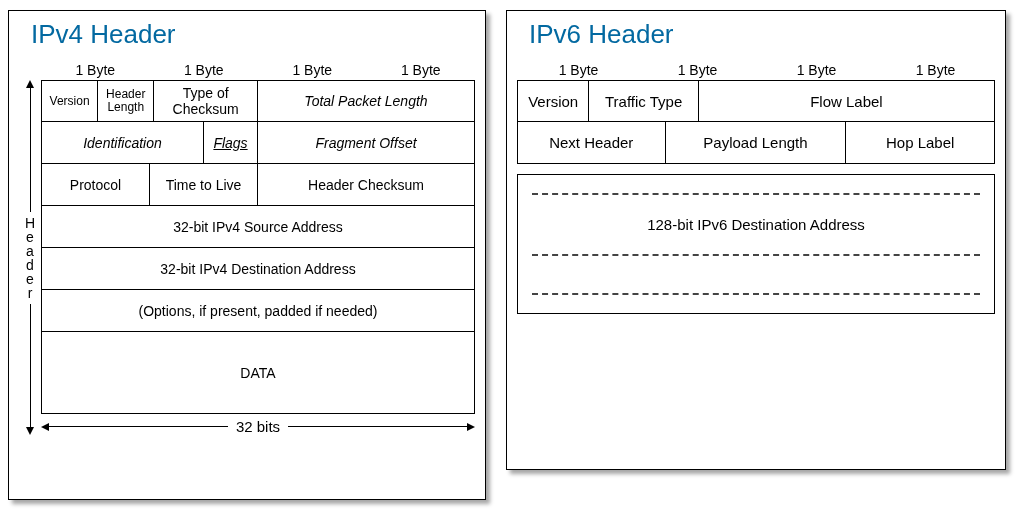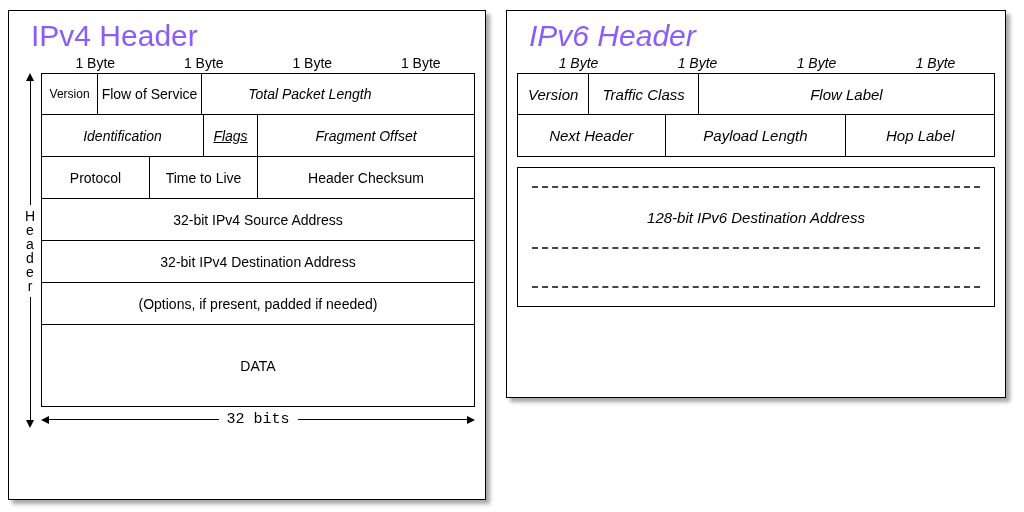--- a/index.html
+++ b/index.html
@@ -13,26 +13,26 @@
     padding: 10px 8px;
   }
   .panel {
     border: 1px solid #000;
     background: #fff;
     box-shadow: 4px 4px 4px rgba(0,0,0,0.35);
     padding: 8px 10px 10px 10px;
     position: relative;
   }
   .panel.ipv4 { width: 478px; height: 490px; }
-  .panel.ipv6 { width: 500px; height: 388px; font-style: italic; }
+  .panel.ipv6 { width: 500px; height: 460px; }
   .title {
-    color: #8b5cf6;
-    font-size: 30px;
+    color: #0369a1;
+    font-size: 26px;
     font-weight: 500;
-    margin: 0 0 2px 12px;
+    margin: 0 0 12px 12px;
   }
   .byte-row {
     display: flex;
     font-size: 14px;
     text-align: center;
     margin-bottom: 2px;
   }
   .byte-row > div { flex: 1; }
   .ipv4-body { display: flex; }
   .vlabel {
@@ -114,21 +114,21 @@
     flex: 1;
   }
   .hline .harr-l, .hline .harr-r {
     width: 0; height: 0;
     border-top: 4px solid transparent;
     border-bottom: 4px solid transparent;
   }
   .hline .harr-l { border-right: 8px solid #000; }
   .hline .harr-r { border-left: 8px solid #000; }
   .hline .hstem { flex: 1; height: 1px; background: #000; }
-  .bits-row .lbl { padding: 0 8px; font-family: Liberation Mono, monospace; }
+  .bits-row .lbl { padding: 0 8px; }
 
   
   .grid6 { display: flex; flex-direction: column; margin-top: 2px; }
   .r6 {
     display: flex;
     border: 1px solid #000;
     border-top: none;
   }
   .r6:first-child { border-top: 1px solid #000; }
   .c6 {
@@ -190,21 +190,22 @@
         <span>d</span>
         <span>e</span>
         <span>r</span>
       </div>
       <div class="arrow-stem"></div>
       <div class="arrowhead down"></div>
     </div>
     <div class="grid4">
       <div class="row row1 h">
         <div class="cell small c1">Version</div>
-        <div class="cell c3">Flow of Service</div>
+        <div class="cell small c2">Header Length</div>
+        <div class="cell c3">Type of Checksum</div>
         <div class="cell italic c4">Total Packet Length</div>
       </div>
       <div class="row row2 h">
         <div class="cell italic c1">Identification</div>
         <div class="cell italic c2">Flags</div>
         <div class="cell italic c3">Fragment Offset</div>
       </div>
       <div class="row row3 h">
         <div class="cell c2">Protocol</div>
         <div class="cell c1">Time to Live</div>
@@ -241,21 +242,21 @@
   <div class="title">IPv6 Header</div>
   <div class="byte-row byte6">
     <div>1 Byte</div>
     <div>1 Byte</div>
     <div>1 Byte</div>
     <div>1 Byte</div>
   </div>
   <div class="grid6">
     <div class="r6 r6a" style="height:42px;">
       <div class="c6 a1">Version</div>
-      <div class="c6 a2">Traffic Class</div>
+      <div class="c6 a2">Traffic Type</div>
       <div class="c6 a3">Flow Label</div>
     </div>
     <div class="r6 r6b" style="height:42px;">
       <div class="c6 b2">Next Header</div>
       <div class="c6 b1">Payload Length</div>
       <div class="c6 b3">Hop Label</div>
     </div>
     <div class="addr-block addr6">
       <div class="dash-row"></div>
       <div class="addr-label">128-bit IPv6 Destination Address</div>

